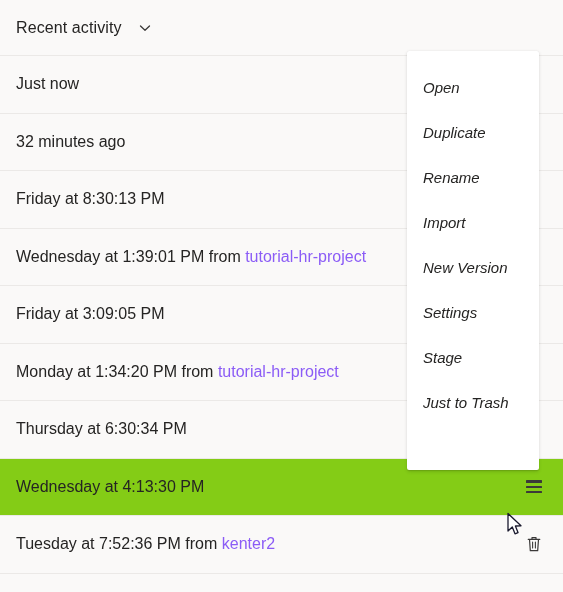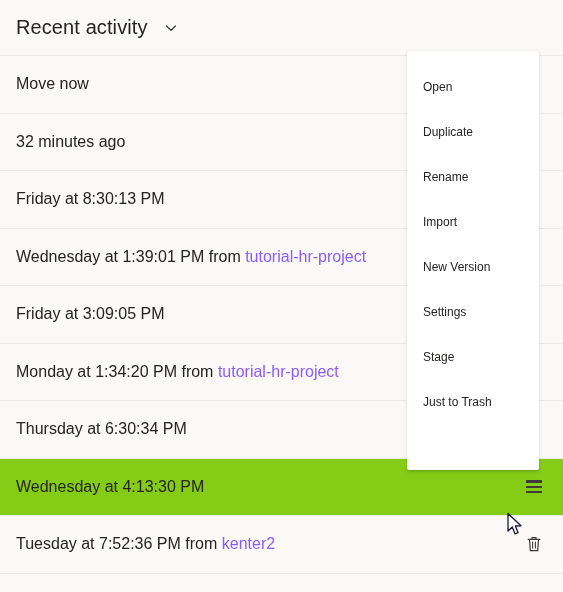--- a/index.html
+++ b/index.html
@@ -20,21 +20,21 @@
   #activity-header {
     height: 56px;
     box-sizing: border-box;
     display: flex;
     align-items: center;
     padding: 0 16px;
     background: #faf9f8;
     border-bottom: 1px solid #ebe9e7;
   }
   #activity-header .title {
-    font-size: 20px;
+    font-size: 16px;
     color: #252423;
     letter-spacing: 0.1px;
   }
   #activity-header .chevron {
     margin-left: 16px;
     display: inline-flex;
     align-items: center;
     color: #3b3a39;
   }
 
@@ -105,24 +105,25 @@
     background: #ffffff;
     border-radius: 2px;
     box-shadow: 0 1.6px 3.6px rgba(0,0,0,0.13), 0 0.3px 0.9px rgba(0,0,0,0.10);
     padding-top: 14px;
     z-index: 50;
   }
   .menu-item {
     height: 45px;
     line-height: 45px;
     padding: 0 16px;
-    font-size: 12px;
+    font-size: 15px;
     color: #252423;
     white-space: nowrap;
     cursor: pointer;
+    font-style: italic;
   }
 
   
   #mouse-cursor {
     position: absolute;
     left: 506px;
     top: 512px;
     width: 20px;
     height: 26px;
     z-index: 200;
@@ -136,21 +137,21 @@
   <span class="title">Recent activity</span>
   <span class="chevron">
     <svg width="14" height="14" viewBox="0 0 14 14" aria-hidden="true">
       <path d="M2.5 5 L7 9.2 L11.5 5" fill="none" stroke="#3b3a39" stroke-width="1.3" stroke-linecap="round" stroke-linejoin="round"></path>
     </svg>
   </span>
 </div>
 
 <div id="activity-list">
     <div class="activity-row">
-      <div class="row-text"><span>Move now</span></div>
+      <div class="row-text"><span>Just now</span></div>
     </div>
     <div class="activity-row">
       <div class="row-text"><span>32 minutes ago</span></div>
     </div>
     <div class="activity-row">
       <div class="row-text"><span>Friday at 8:30:13 PM</span></div>
     </div>
     <div class="activity-row">
       <div class="row-text"><span>Wednesday at 1:39:01 PM from </span><span class="row-link">tutorial-hr-project</span></div>
     </div>

